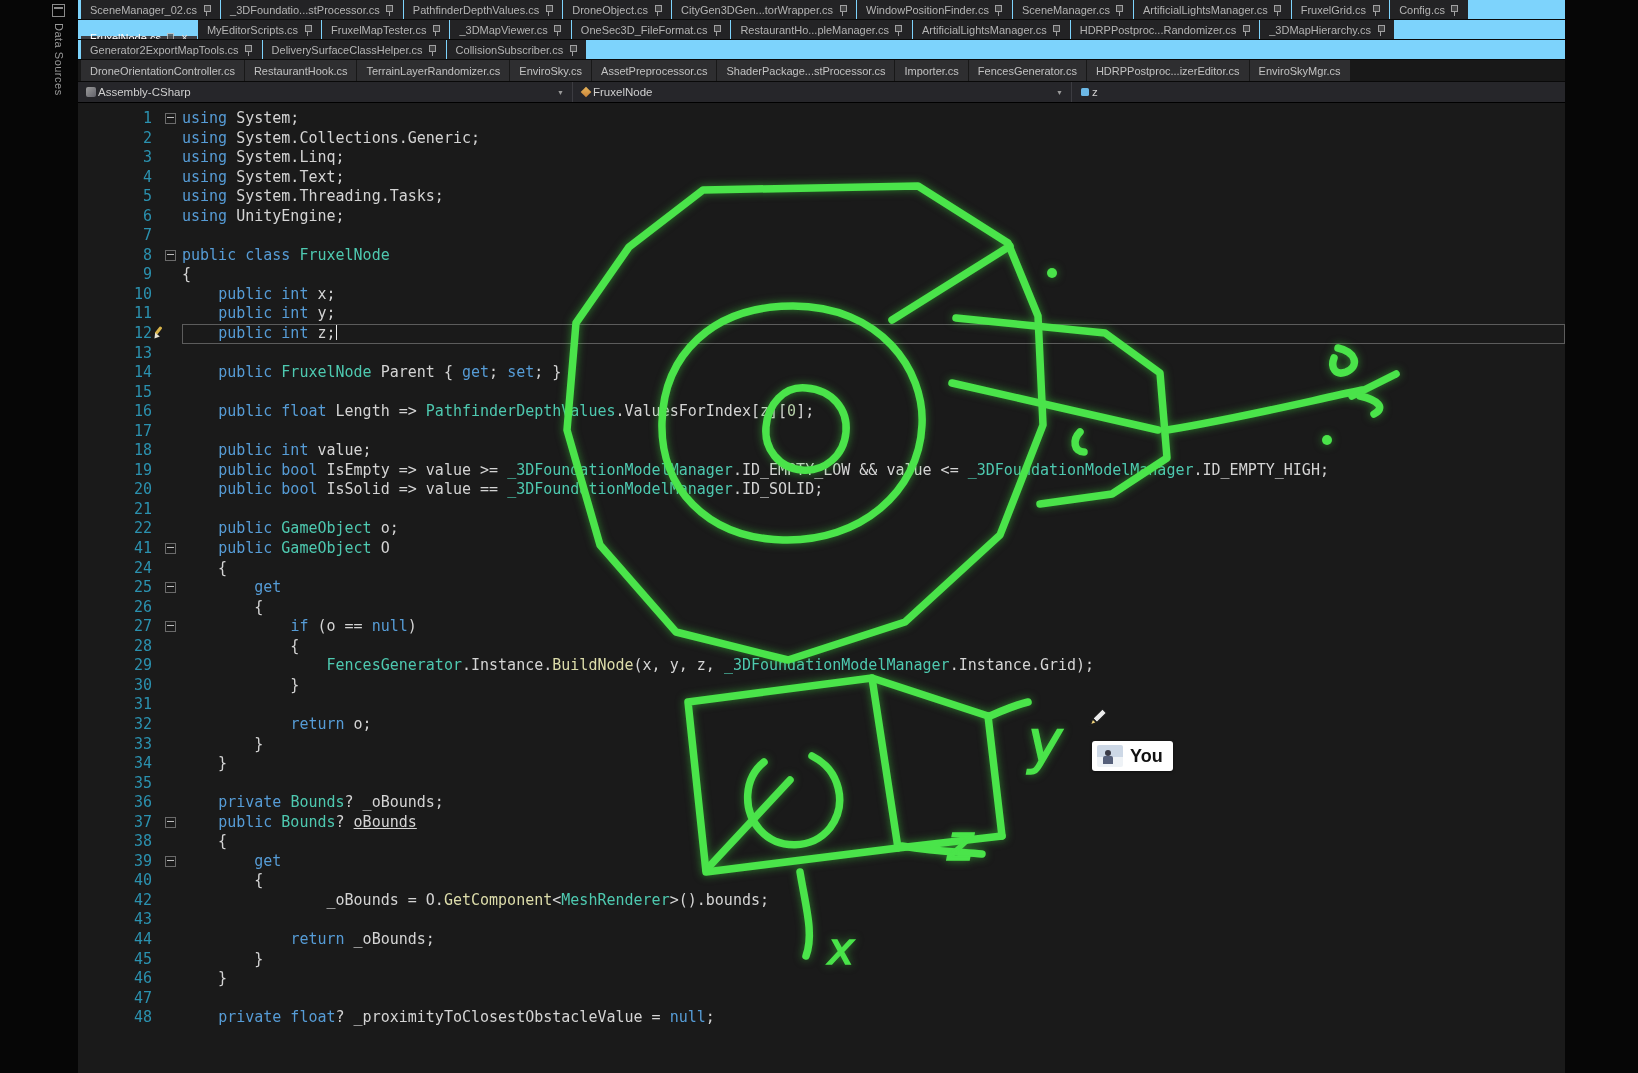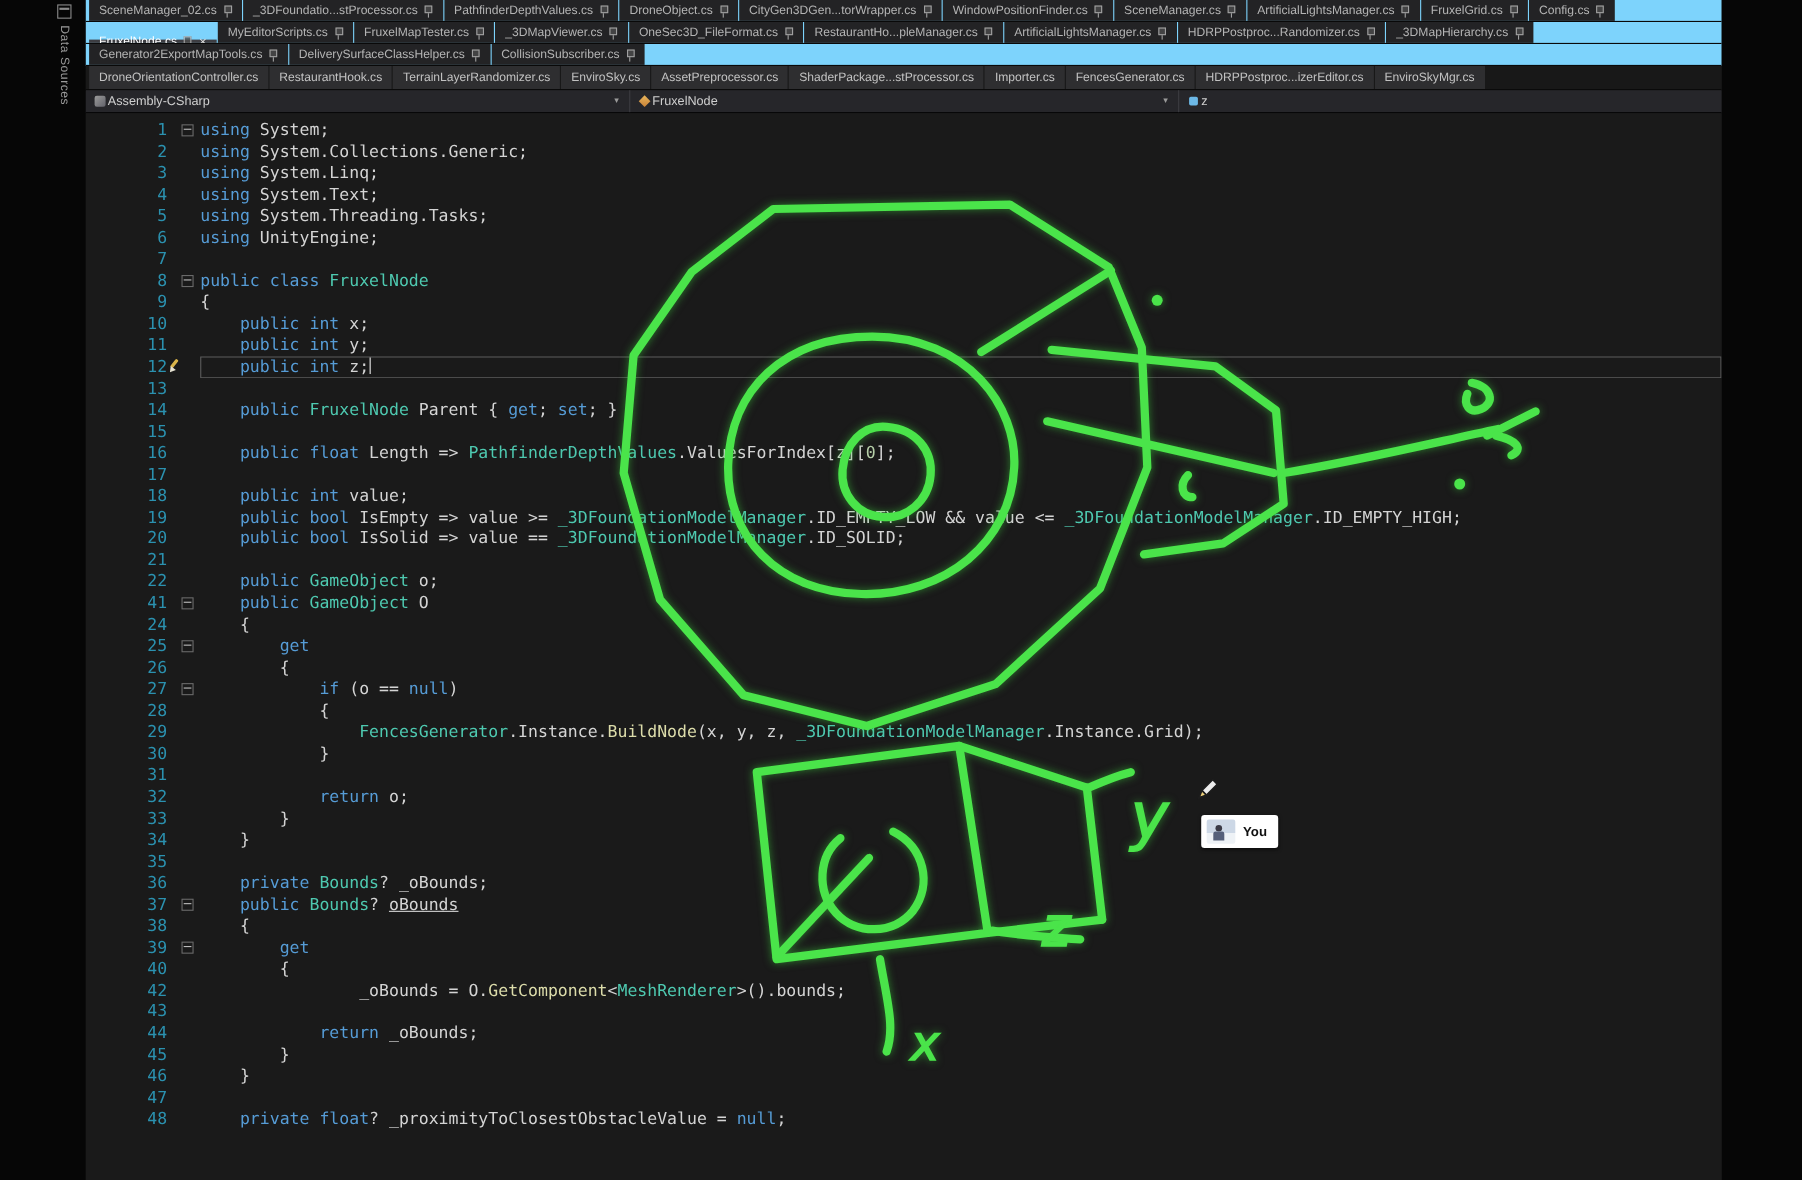--- a/index.html
+++ b/index.html
@@ -71,21 +71,21 @@
   #overlay-svg text{fill:#4ae44a;stroke:#4ae44a;stroke-width:1.5;
      font-family:"DejaVu Sans",sans-serif;font-style:italic;}
 
   
   .presence{position:absolute;left:1082px;top:705px;pointer-events:none;}
   .presence-label{position:absolute;left:10px;top:36px;display:flex;align-items:center;gap:7px;
      background:#ffffff;border-radius:3px;padding:4px 10px 4px 5px;box-shadow:0 1px 3px rgba(0,0,0,.5);}
   .presence-avatar{width:26px;height:22px;border-radius:2px;background:linear-gradient(180deg,#cdd8e6 0 55%,#eef2f6 55% 100%);position:relative;overflow:hidden;}
   .presence-avatar::before{content:'';position:absolute;left:8px;top:5px;width:6px;height:6px;border-radius:50%;background:#3a3a46;}
   .presence-avatar::after{content:'';position:absolute;left:6px;top:11px;width:10px;height:8px;background:#56607a;border-radius:2px 2px 0 0;}
-  .presence-name{font-size:12px;font-weight:bold;color:#111;}
+  .presence-name{font-size:18px;font-weight:bold;color:#111;}
 </style>
 </head>
 <body>
 
 <div class="side-strip">
   <div class="vertical-tab">
     <span class="ds-icon"></span>
     <span class="vertical-label">Data Sources</span>
   </div>
 </div>

